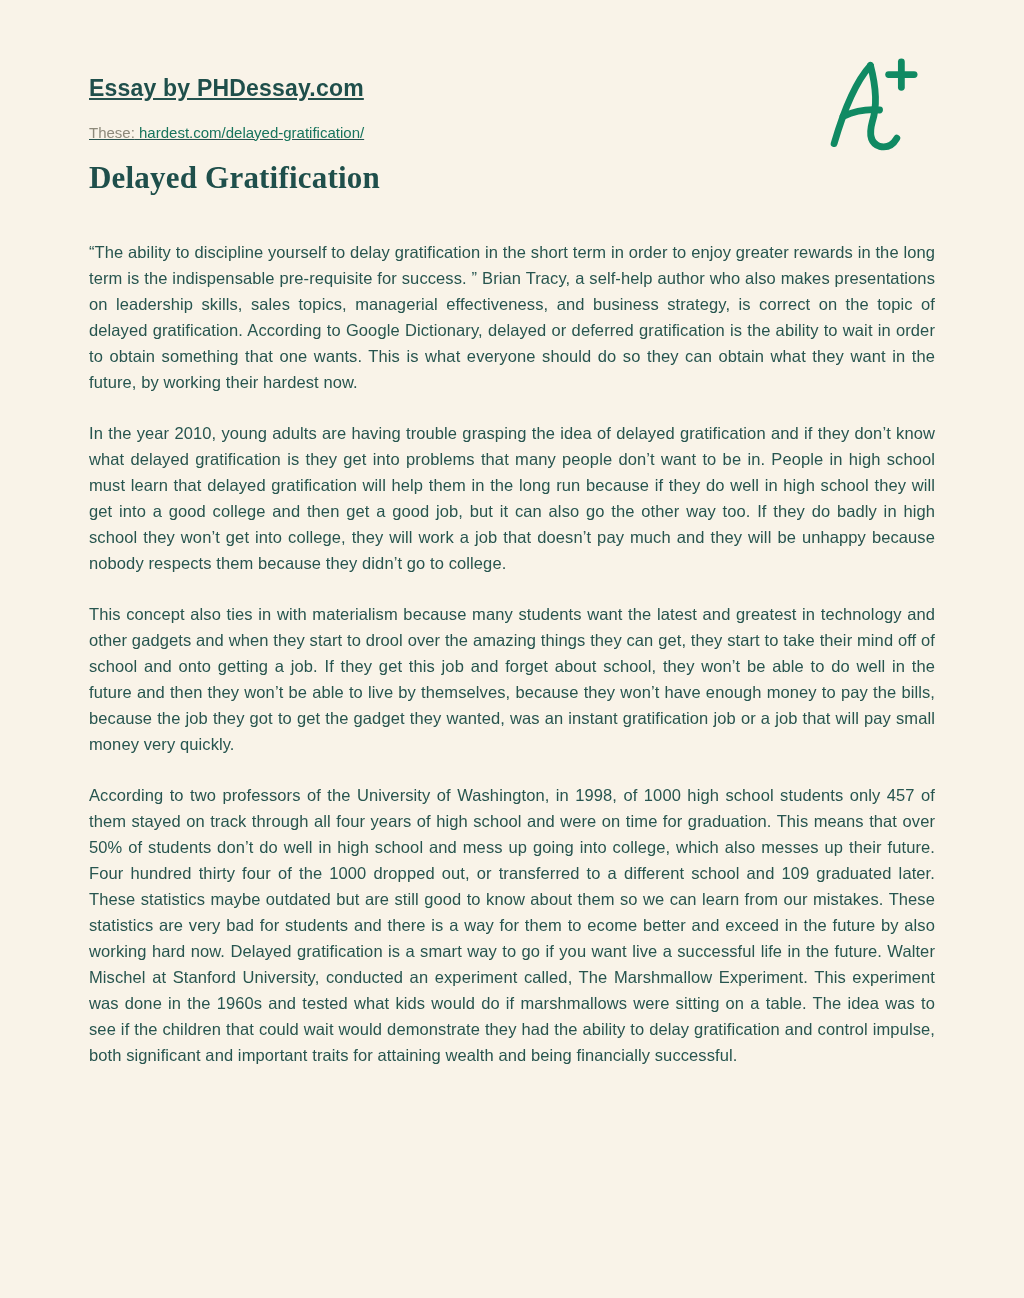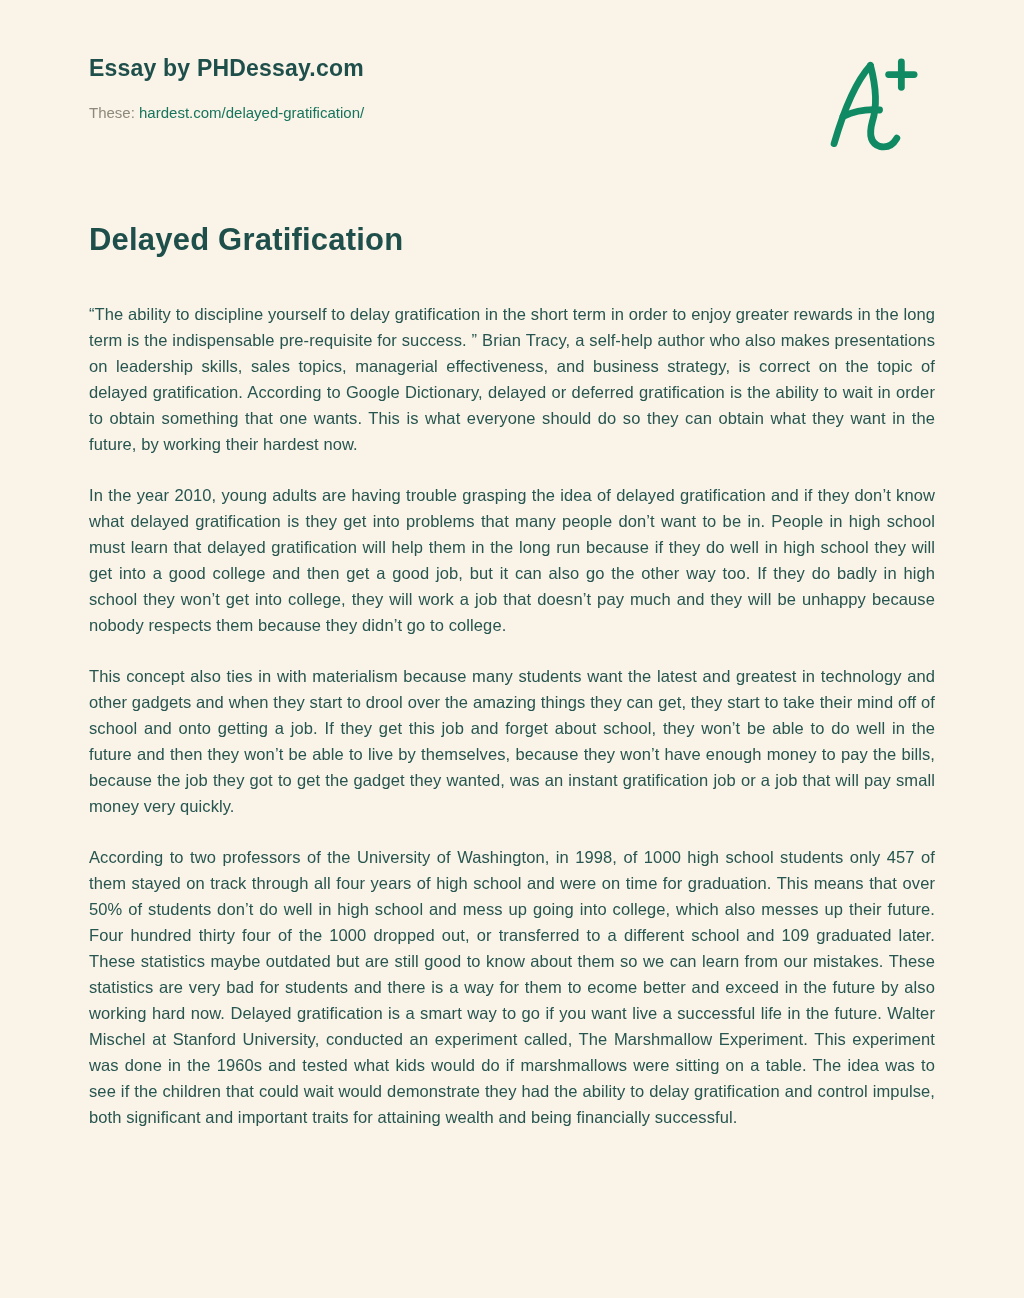--- a/index.html
+++ b/index.html
@@ -10,21 +10,22 @@
   body {
     min-height: 1298px;
     font-family: "Liberation Sans", "DejaVu Sans", sans-serif;
     color: #25534f;
     padding: 50px 89px 60px 89px;
     position: relative;
   }
   .header-row {
     display: flex;
     justify-content: space-between;
-    align-items: flex-start;
+    align-items: center;
+    text-decoration: underline;
   }
   .header-text { padding-top: 5px; }
   .header-title {
     font-size: 23px;
     font-weight: 700;
     color: #1f4f4b;
     letter-spacing: 0.2px;
   }
   .source-line {
     margin-top: 22px;
@@ -36,25 +37,25 @@
     text-decoration: none;
     cursor: pointer;
   }
   .logo {
     width: 100px;
     height: 110px;
     margin-right: 10px;
     flex-shrink: 0;
   }
   .essay-title {
-    margin-top: 62px;
     font-size: 31px;
     font-weight: 700;
     color: #1f4f4b;
     letter-spacing: 0.2px;
+    font-family: Liberation Serif, serif;
   }
   .essay-body { margin-top: 44px; }
   .essay-body p {
     font-size: 16.5px;
     line-height: 1.575;
     text-align: justify;
     color: #27554f;
     margin-bottom: 25px;
     letter-spacing: 0.1px;
   }

